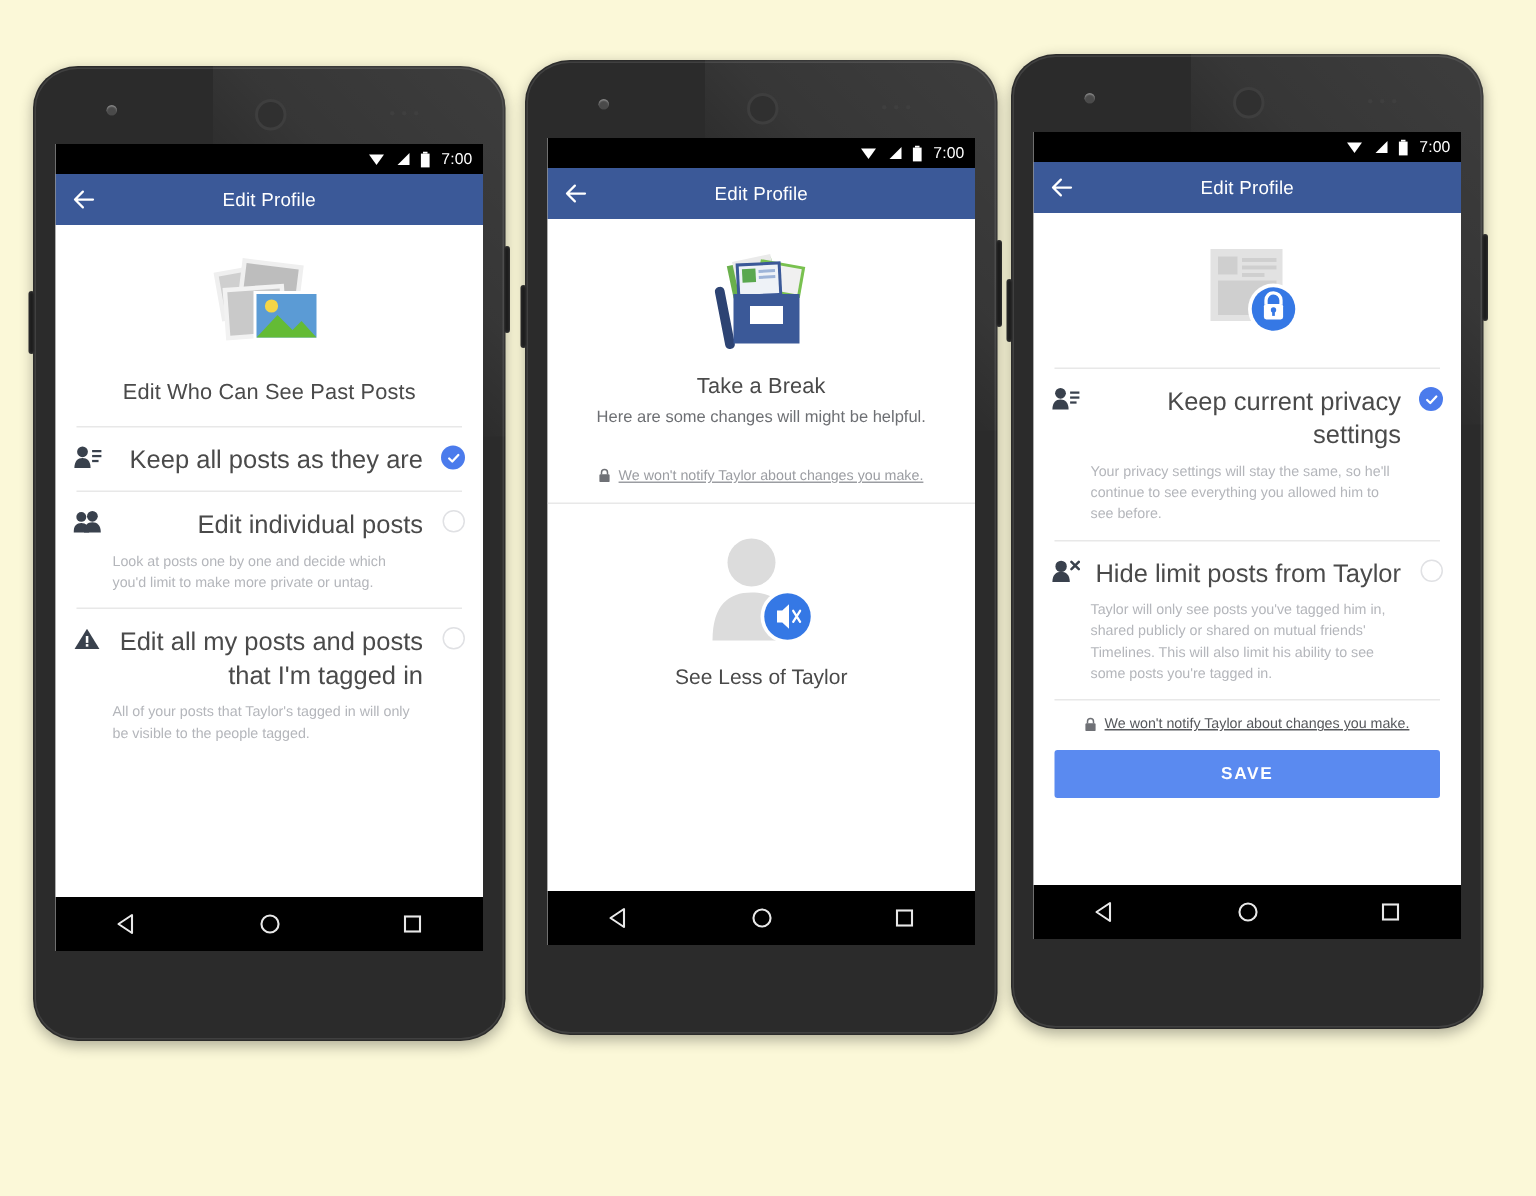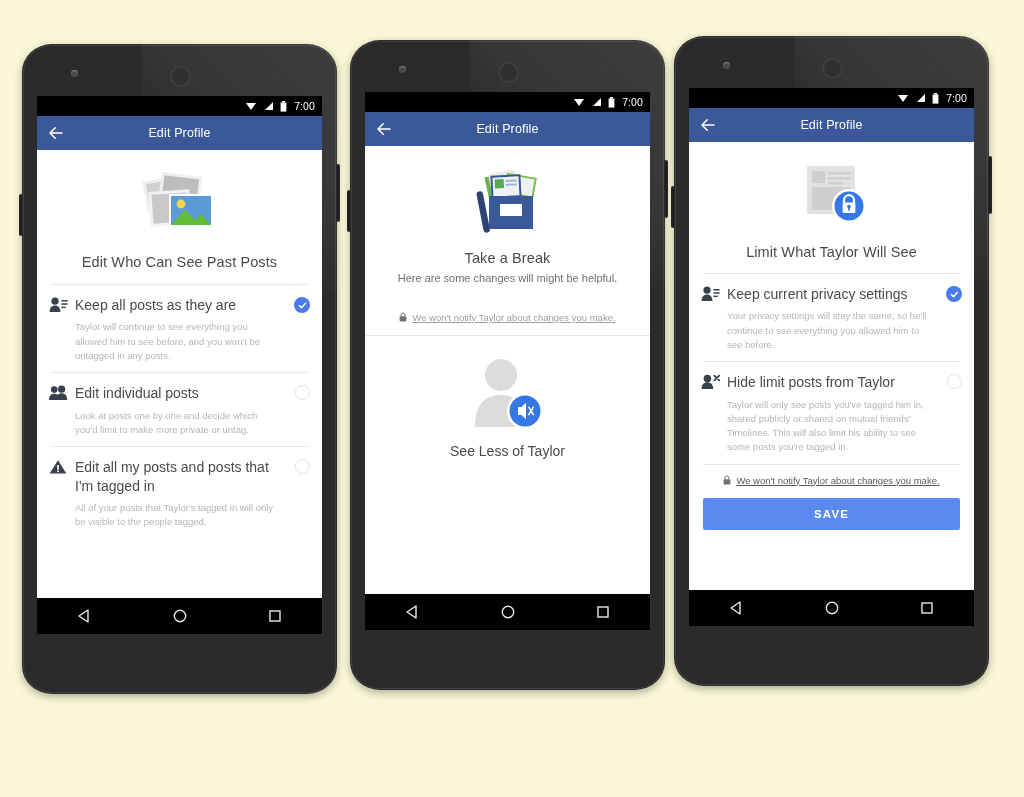--- a/index.html
+++ b/index.html
@@ -69,21 +69,21 @@
   .hero-title{font-size:14.5px;color:#4a4a4a;margin-top:12px;letter-spacing:.1px;}
   .hero-sub{font-size:11px;color:#6d6f73;line-height:1.35;margin-top:5px;}
 
   .divider{height:1px;background:#e8e8e8;margin:0 14px;}
   .divider.wide{margin:0;}
 
   
   .opt{display:flex;padding:11px 12px 9px 12px;position:relative;}
   .opt-icon{width:26px;flex:0 0 26px;padding-top:1px;}
   .opt-main{flex:1;padding-right:6px;}
-  .opt-title{font-size:14px;color:#4a4a4a;line-height:1.32;}
+  .opt-title{font-size:17px;color:#4a4a4a;line-height:1.32;text-align:right;}
   .opt-desc{font-size:9.5px;color:#b4b6bb;line-height:1.5;margin-top:6px;}
   .opt-ctl{width:22px;flex:0 0 22px;display:flex;justify-content:flex-end;padding-top:1px;}
 
   .radio-off{width:15px;height:15px;border-radius:50%;border:1.5px solid #e0e1e4;box-sizing:border-box;}
   .radio-on{width:16px;height:16px;border-radius:50%;background:#4b7bec;
       display:flex;align-items:center;justify-content:center;}
 
   
   .notice{display:flex;align-items:center;justify-content:center;gap:5px;
       font-size:9.5px;color:#9b9da2;padding:10px 6px 9px 6px;text-decoration:underline;}
@@ -178,21 +178,20 @@
             <svg width="19" height="16" viewBox="0 0 19 16">
               <circle cx="6" cy="4.2" r="3.6" fill="#39414d"></circle>
               <path d="M0.6 15 C0.6 10.4 3 8.4 6 8.4 C9 8.4 11.4 10.4 11.4 15 Z" fill="#39414d"></path>
               <rect x="12.4" y="3" width="6.2" height="1.5" fill="#39414d"></rect>
               <rect x="12.4" y="6.3" width="6.2" height="1.5" fill="#39414d"></rect>
               <rect x="12.4" y="9.6" width="4.3" height="1.5" fill="#39414d"></rect>
             </svg>
           </div>
           <div class="opt-main">
             <div class="opt-title">Keep all posts as they are</div>
-            <div class="opt-desc">Taylor will continue to see everything you allowed him to see before, and you won't be untagged in any posts.</div>
           </div>
           <div class="opt-ctl">
             <div class="radio-on">
               <svg width="9" height="9" viewBox="0 0 10 10">
                   <path d="M1.6 5.2 L3.9 7.4 L8.4 2.6" stroke="#fff" stroke-width="1.7" fill="none" stroke-linecap="round" stroke-linejoin="round"></path>
                 </svg>
             </div>
           </div>
         </div>
 
@@ -401,21 +400,20 @@
               <rect x="37" y="22" width="15" height="2.6" fill="#cfcfcf"></rect>
               <rect x="21" y="27" width="39" height="23" fill="#cfcfcf"></rect>
               <circle cx="58" cy="46" r="17" fill="#fff"></circle>
               <circle cx="58" cy="46" r="14.5" fill="#3578e5"></circle>
               <path d="M53 43 V40.2 a5 5 0 0 1 10 0 V43" stroke="#fff" stroke-width="2.2" fill="none"></path>
               <rect x="51.6" y="42.6" width="12.8" height="10.4" rx="1.6" fill="#fff"></rect>
               <circle cx="58" cy="46.6" r="1.8" fill="#3578e5"></circle>
               <rect x="57.1" y="46.6" width="1.8" height="4" fill="#3578e5"></rect>
             </svg>
           </div>
-          <div class="hero-title">Limit What Taylor Will See</div>
         </div>
 
         <div class="divider" style="margin-top:13px;"></div>
 
         <div class="opt">
           <div class="opt-icon">
             <svg width="19" height="16" viewBox="0 0 19 16">
               <circle cx="6" cy="4.2" r="3.6" fill="#39414d"></circle>
               <path d="M0.6 15 C0.6 10.4 3 8.4 6 8.4 C9 8.4 11.4 10.4 11.4 15 Z" fill="#39414d"></path>
               <rect x="12.4" y="3" width="6.2" height="1.5" fill="#39414d"></rect>

